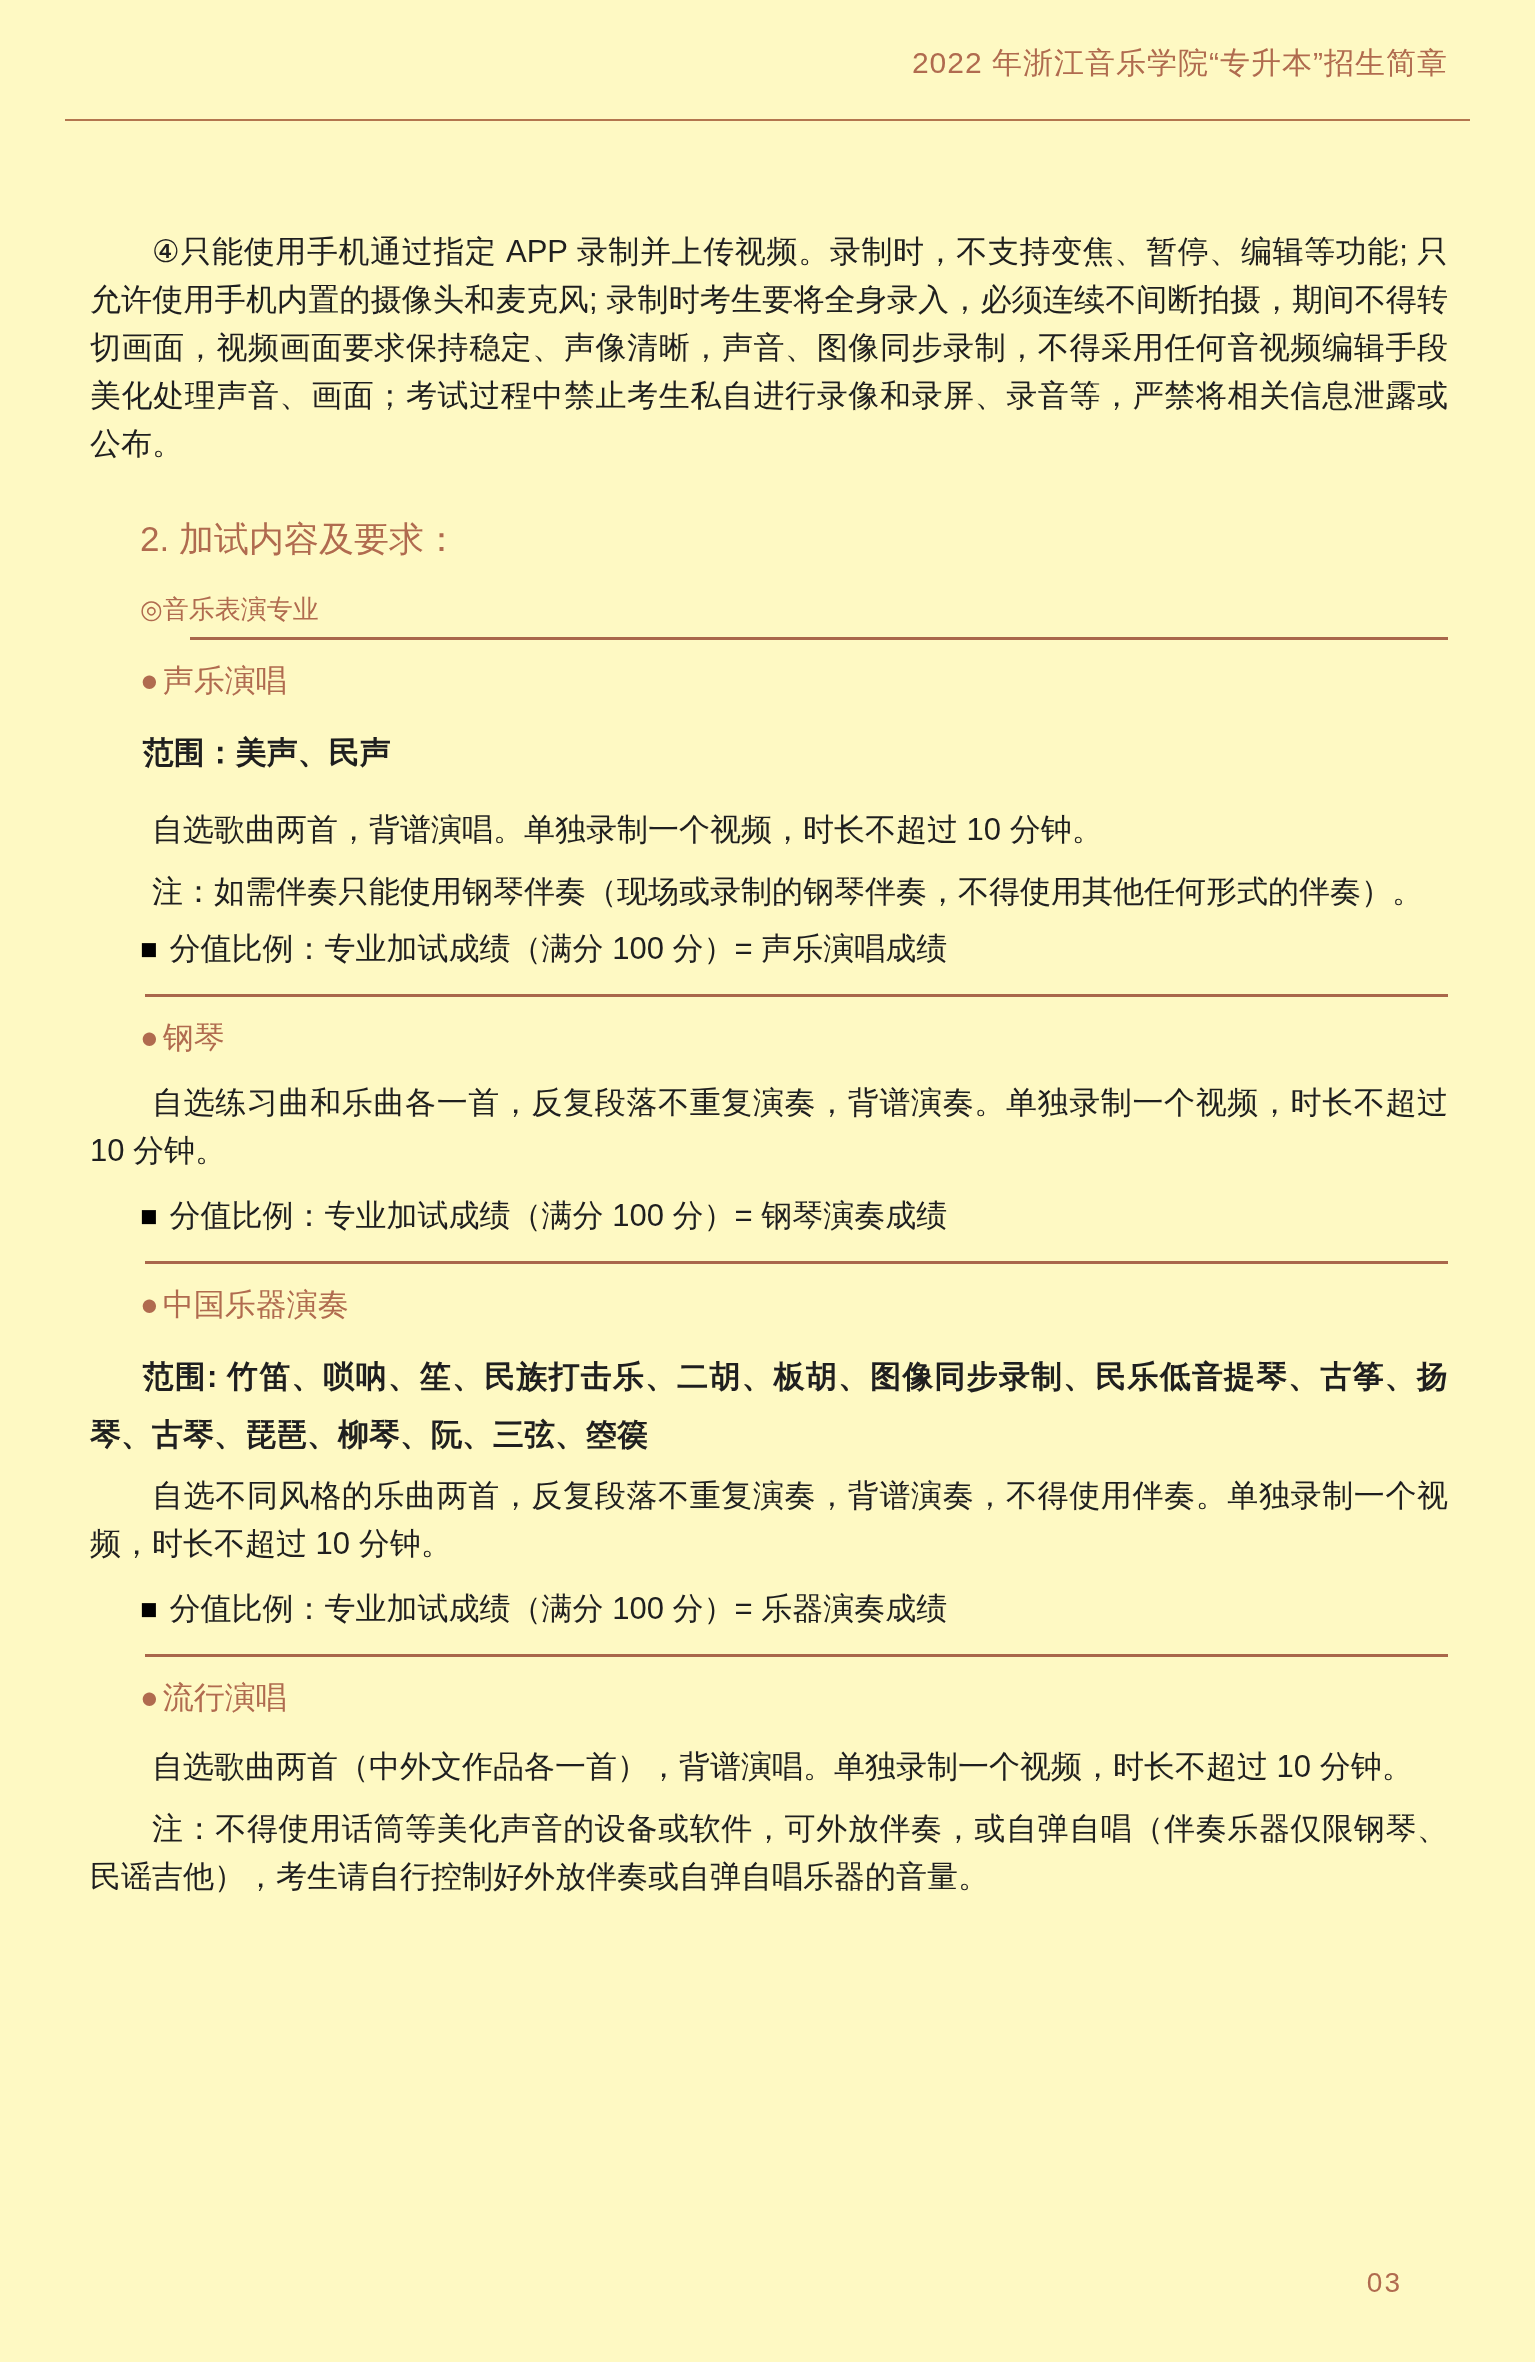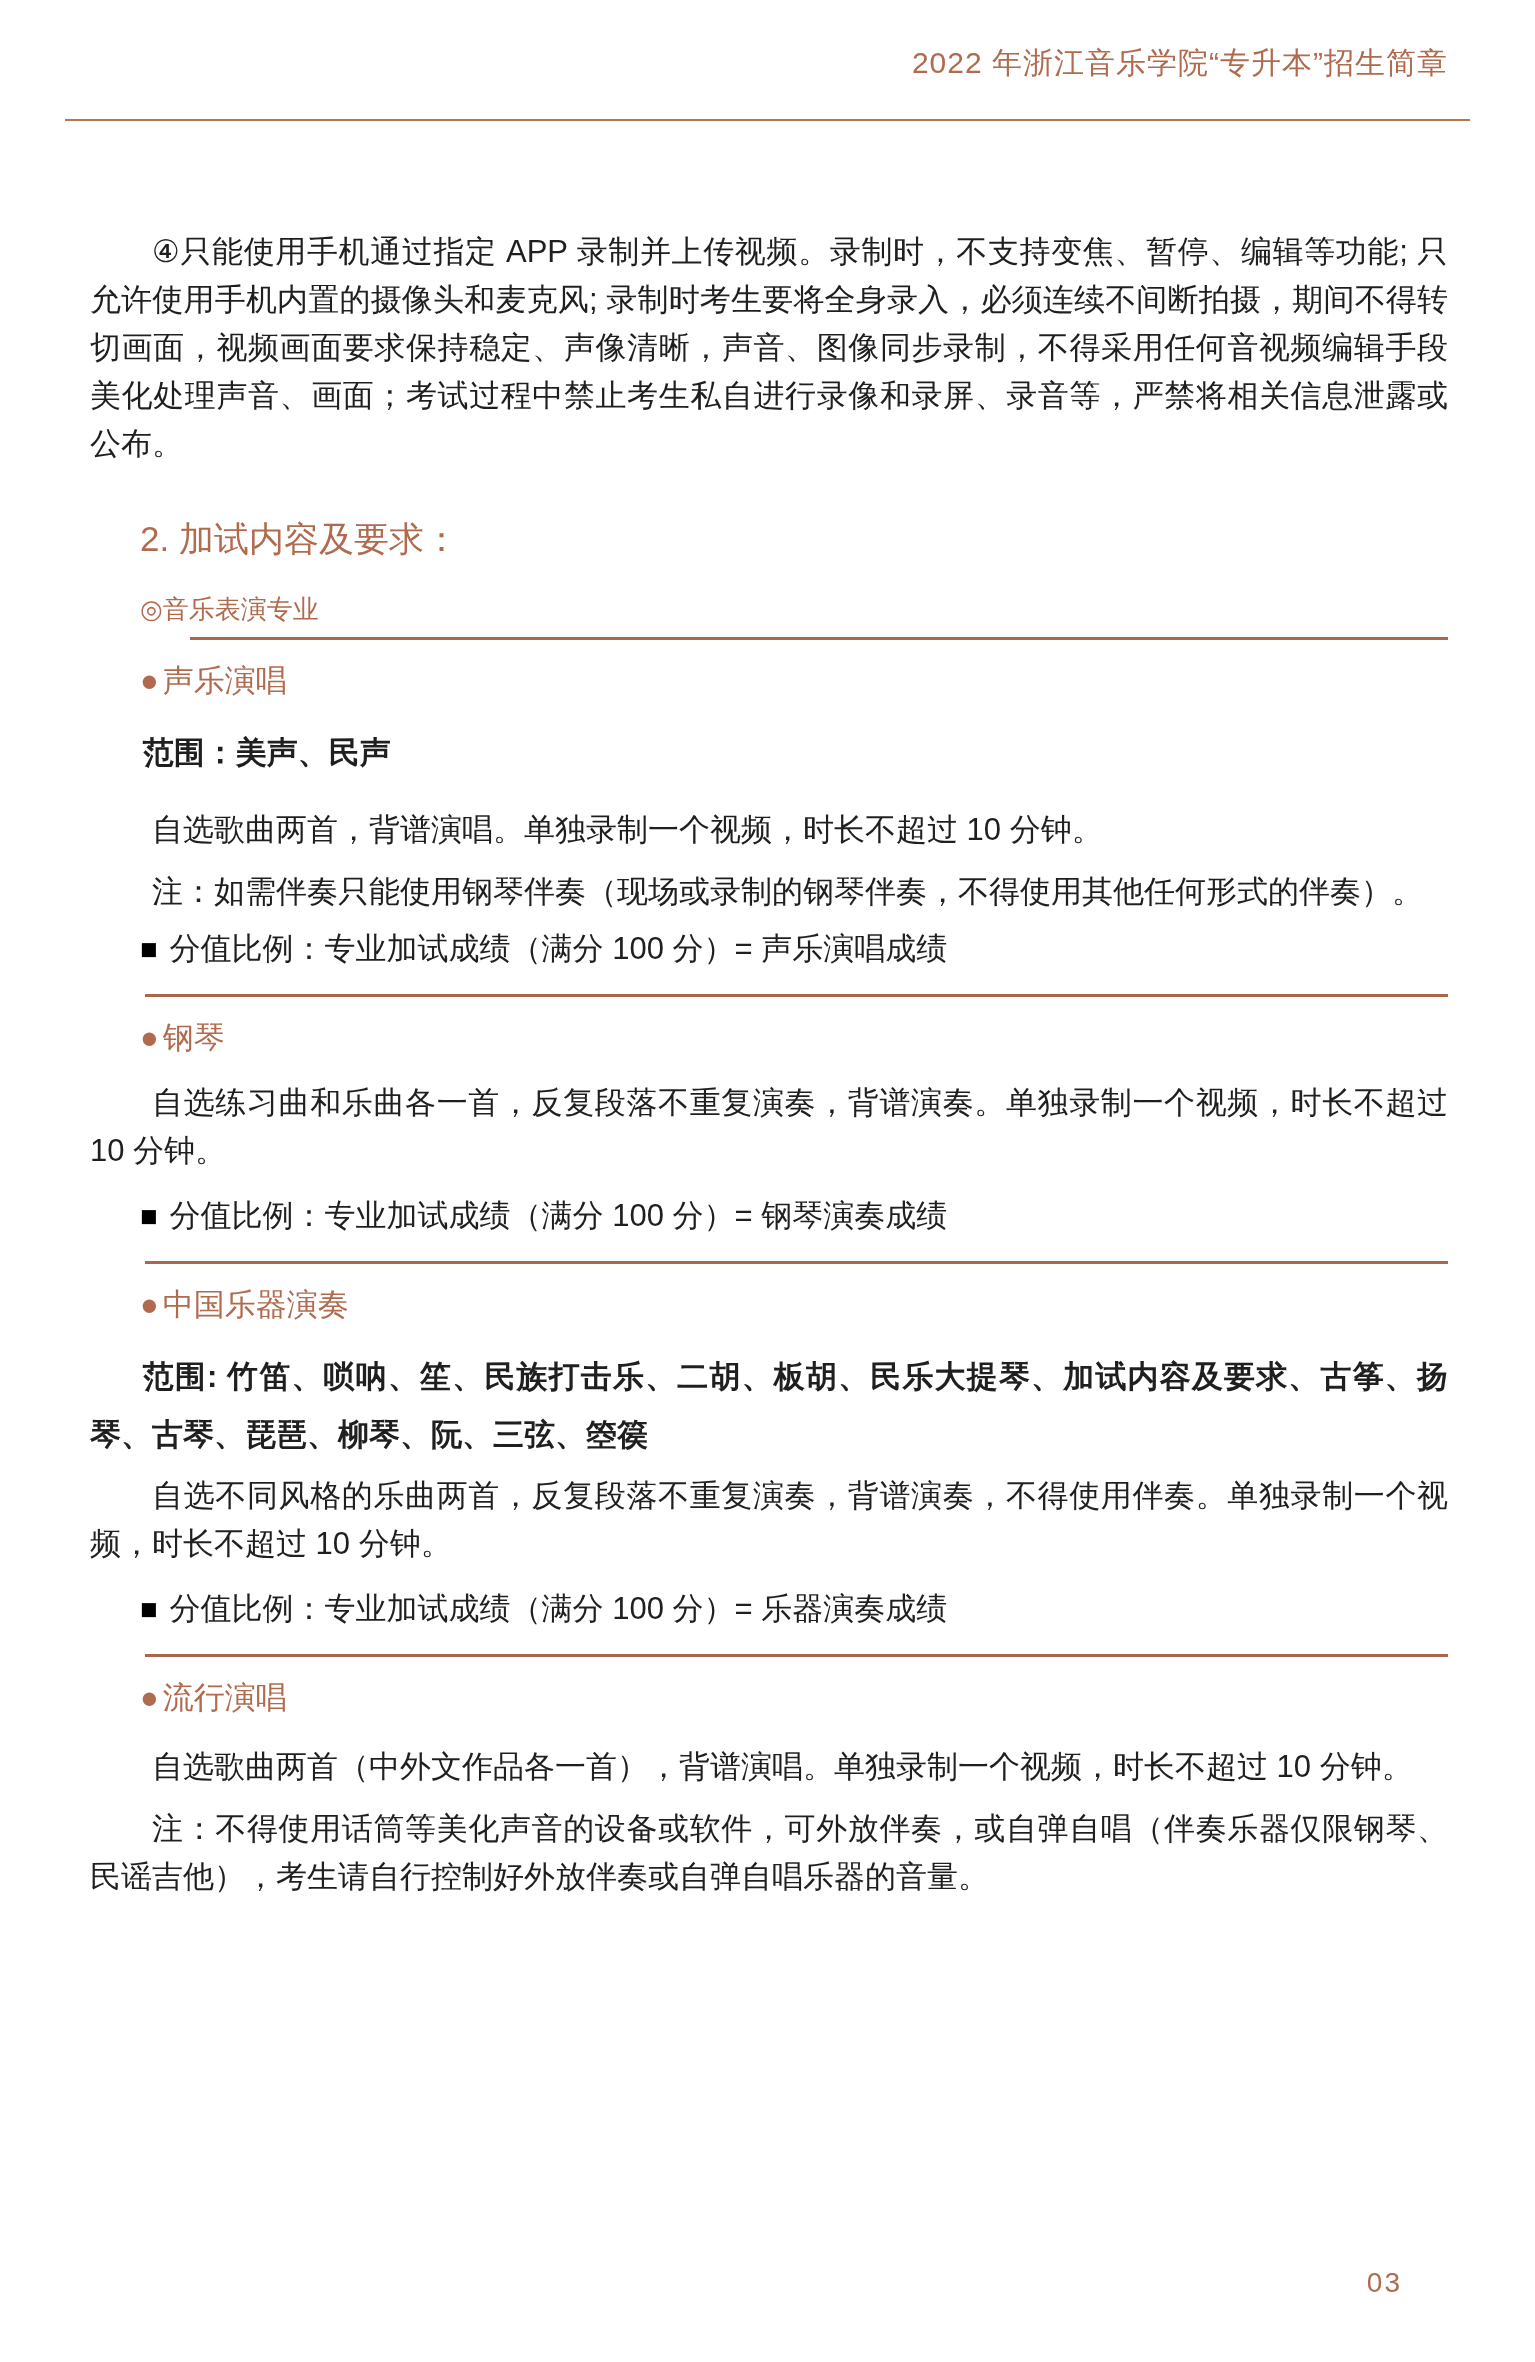--- a/index.html
+++ b/index.html
@@ -1,20 +1,20 @@
 <!DOCTYPE html>
 <html><head>
 <meta charset="utf-8">
 <style>
   html,body { margin:0; padding:0; background:#e8e8e8; }
   .page {
     position:relative;
     width:1535px; height:2362px;
     margin:0 auto;
-    background:#ffffff;
+    background:#fef9c3;
     font-family:"Liberation Sans","DejaVu Sans",sans-serif;
     color:#1f1f1f;
     overflow:hidden;
   }
   
   .header-title {
     position:absolute; top:44px; left:65px; right:87px;
     text-align:right;
     font-size:30px; line-height:38px;
     color:#b06b4f;
@@ -103,21 +103,21 @@
     <p class="body-text note">注：如需伴奏只能使用钢琴伴奏（现场或录制的钢琴伴奏，不得使用其他任何形式的伴奏）。</p>
     <div class="score-line"><span class="score-marker">■</span><span>分值比例：专业加试成绩（满分 100 分）= 声乐演唱成绩</span></div>
     <div class="rule"></div>
 
     <div class="sub-title"><span class="bullet">●</span><span>钢琴</span></div>
     <p class="body-text para-piano">自选练习曲和乐曲各一首，反复段落不重复演奏，背谱演奏。单独录制一个视频，时长不超过 10 分钟。</p>
     <div class="score-line sp"><span class="score-marker">■</span><span>分值比例：专业加试成绩（满分 100 分）= 钢琴演奏成绩</span></div>
     <div class="rule"></div>
 
     <div class="sub-title"><span class="bullet">●</span><span>中国乐器演奏</span></div>
-    <p class="scope">范围: 竹笛、唢呐、笙、民族打击乐、二胡、板胡、民乐大提琴、加试内容及要求、古筝、扬琴、古琴、琵琶、柳琴、阮、三弦、箜篌</p>
+    <p class="scope">范围: 竹笛、唢呐、笙、民族打击乐、二胡、板胡、图像同步录制、民乐低音提琴、古筝、扬琴、古琴、琵琶、柳琴、阮、三弦、箜篌</p>
     <p class="body-text para-instr">自选不同风格的乐曲两首，反复段落不重复演奏，背谱演奏，不得使用伴奏。单独录制一个视频，时长不超过 10 分钟。</p>
     <div class="score-line sp"><span class="score-marker">■</span><span>分值比例：专业加试成绩（满分 100 分）= 乐器演奏成绩</span></div>
     <div class="rule"></div>
 
     <div class="sub-title"><span class="bullet">●</span><span>流行演唱</span></div>
     <p class="body-text para-tight">自选歌曲两首（中外文作品各一首），背谱演唱。单独录制一个视频，时长不超过 10 分钟。</p>
     <p class="body-text note">注：不得使用话筒等美化声音的设备或软件，可外放伴奏，或自弹自唱（伴奏乐器仅限钢琴、民谣吉他），考生请自行控制好外放伴奏或自弹自唱乐器的音量。</p>
 
   </main>
 

